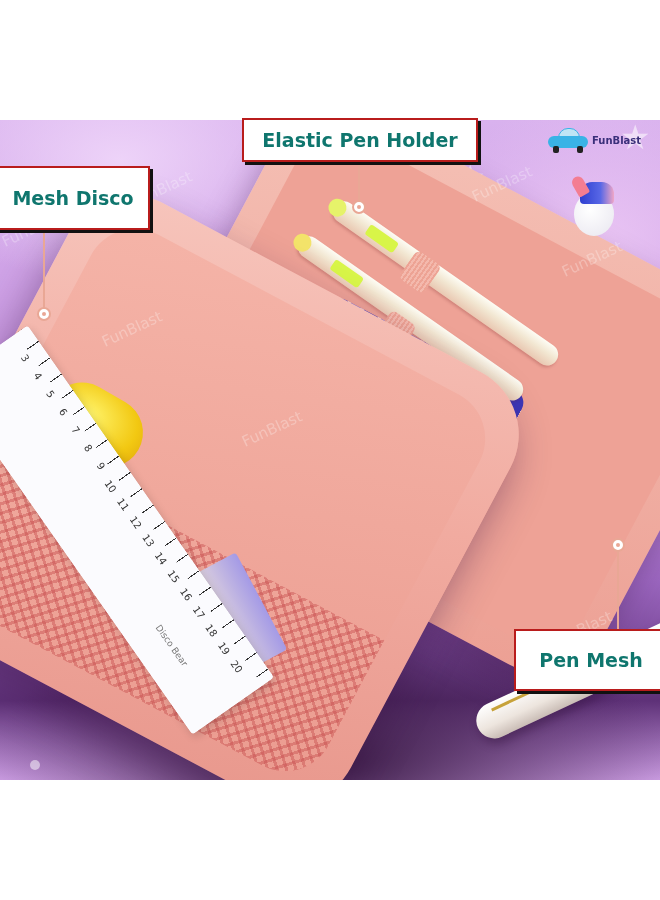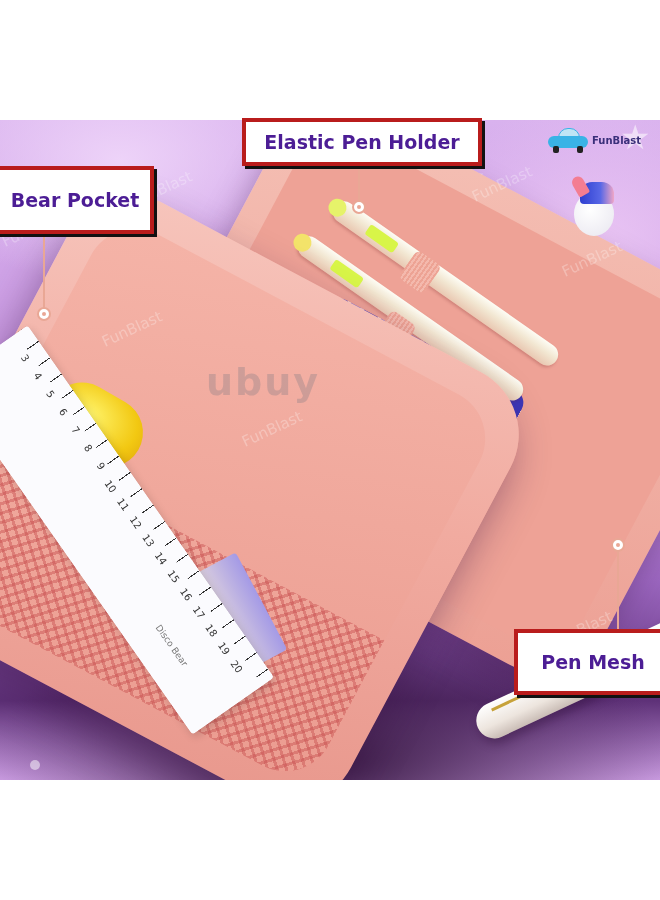--- a/index.html
+++ b/index.html
@@ -43,22 +43,22 @@
   .highlighter{position:absolute;left:45px;top:270px;width:100px;height:70px;border-radius:35px;
     background:radial-gradient(ellipse at 40% 40%,#fff46b,#f2c812 60%,#d99a0a);transform:rotate(30deg);}
   .eraser{position:absolute;left:205px;top:440px;width:60px;height:110px;background:linear-gradient(90deg,#f3e6da,#a49ae6);
     transform:rotate(-28deg);border-radius:4px;}
   .whitepen{position:absolute;left:478px;top:590px;width:240px;height:36px;border-radius:18px;
     background:linear-gradient(180deg,#ffffff,#ede5de 60%,#c9bcb5);transform:rotate(-25deg);transform-origin:0 50%;box-shadow:0 6px 10px rgba(40,10,50,0.35);}
   .whitepen::before{content:"";position:absolute;left:20px;top:6px;width:200px;height:3px;background:#c7a23a;}
   .watermark{position:absolute;color:rgba(255,255,255,0.28);font-size:15px;transform:rotate(-25deg);white-space:nowrap;}
   .center-wm{position:absolute;left:206px;top:240px;color:rgba(120,120,130,0.3);font-size:38px;font-weight:bold;letter-spacing:2px;}
   
-  .callout{position:absolute;background:#ffffff;border:4px solid #b91c1c;box-shadow:3px 3px 0 #111;
-    font-family:"DejaVu Sans",sans-serif;font-weight:bold;color:#4c1d95;display:flex;align-items:center;justify-content:center;}
+  .callout{position:absolute;background:#ffffff;border:2px solid #b91c1c;box-shadow:3px 3px 0 #111;
+    font-family:"DejaVu Sans",sans-serif;font-weight:bold;color:#0f766e;display:flex;align-items:center;justify-content:center;}
   .connector{position:absolute;width:2px;background:#e9a795;}
   .pin{position:absolute;width:10px;height:10px;border-radius:50%;border:2px solid #e9a795;background:#fff;}
   .pin::after{content:"";position:absolute;left:3px;top:3px;width:4px;height:4px;border-radius:50%;background:#e9a795;}
   
   .logo{position:absolute;left:548px;top:128px;display:flex;align-items:center;gap:4px;}
   .car{width:40px;height:24px;position:relative;}
   .car .body{position:absolute;left:0;top:8px;width:40px;height:12px;background:#39b3e6;border-radius:6px;}
   .car .top{position:absolute;left:10px;top:0;width:20px;height:12px;background:#bfe5f5;border-radius:10px 10px 0 0;border:1px solid #39b3e6;}
   .car .w1,.car .w2{position:absolute;top:18px;width:6px;height:7px;background:#222;border-radius:2px;}
   .car .w1{left:5px}.car .w2{left:29px}
@@ -127,42 +127,41 @@
     <span class="rnum" style="top:306px">16</span>
     <span class="rnum" style="top:328px">17</span>
     <span class="rnum" style="top:350px">18</span>
     <span class="rnum" style="top:372px">19</span>
     <span class="rnum" style="top:394px">20</span>
     <span style="position:absolute;left:10px;top:340px;font-size:9px;color:#777;transform:rotate(90deg);">Disco Bear</span>
   </div>
 
   <div class="whitepen"></div>
 
-  <span class="center-wm">ubuy</span>
   <span class="watermark" style="left:130px;top:60px;">FunBlast</span>
   <span class="watermark" style="left:0px;top:100px;">FunBlast</span>
   <span class="watermark" style="left:470px;top:55px;">FunBlast</span>
   <span class="watermark" style="left:560px;top:130px;">FunBlast</span>
   <span class="watermark" style="left:100px;top:200px;">FunBlast</span>
   <span class="watermark" style="left:240px;top:300px;">FunBlast</span>
   <span class="watermark" style="left:550px;top:500px;">FunBlast</span>
 </div>
 
 <div class="connector" style="left:358px;top:160px;height:42px;"></div>
 <div class="pin" style="left:352px;top:200px;"></div>
 <div class="connector" style="left:43px;top:228px;height:80px;"></div>
 <div class="pin" style="left:37px;top:307px;"></div>
 <div class="connector" style="left:617px;top:545px;height:85px;"></div>
 <div class="pin" style="left:611px;top:538px;"></div>
 
 <div class="callout" style="left:242px;top:118px;width:232px;height:40px;font-size:19px;">
   <span>Elastic Pen Holder</span>
 </div>
 <div class="callout" style="left:-4px;top:166px;width:150px;height:60px;font-size:19px;">
-  <span>Bear Pocket</span>
+  <span>Mesh Disco</span>
 </div>
 <div class="callout" style="left:514px;top:629px;width:150px;height:58px;font-size:19px;">
   <span>Pen Mesh</span>
 </div>
 
 <div class="logo">
   <div class="car">
     <span class="top"></span>
       <span class="body"></span>
       <span class="w1"></span>

